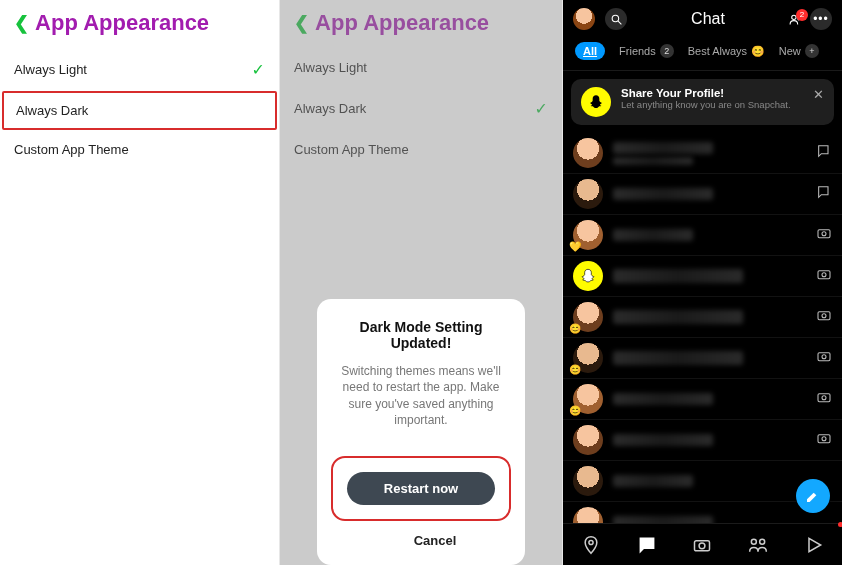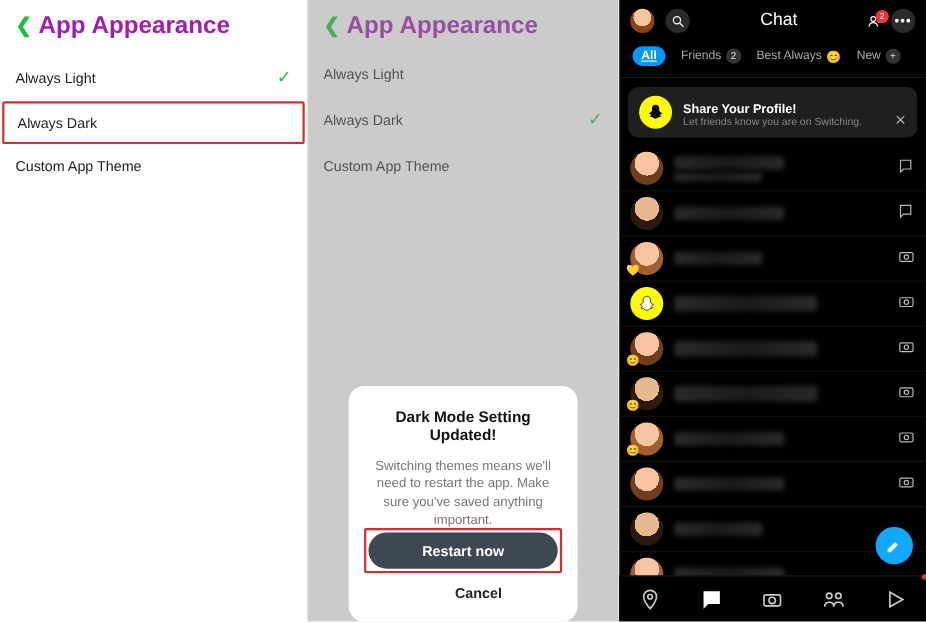--- a/index.html
+++ b/index.html
@@ -15,22 +15,22 @@
   .settings-title { color: #a21caf; font-size: 22px; font-weight: 600; }
 
   .option-row { display: flex; align-items: center; justify-content: space-between; padding: 10px 12px; font-size: 13px; color: #222; border: 2px solid transparent; }
   .option-row.hl { border: 2px solid #d82c2c; border-radius: 2px; margin: 0 2px; }
   .check { color: #17c23d; font-size: 16px; }
 
   
   .panel2 .overlay { position: absolute; inset: 0; background: rgba(140,140,140,0.45); display: flex; align-items: flex-end; justify-content: center; }
   .modal { width: 208px; background: #fff; border-radius: 14px; padding: 20px 14px 16px; text-align: center; }
   .modal-title { font-size: 14px; font-weight: 700; color: #111; margin-bottom: 12px; }
-  .modal-body { font-size: 12px; color: #777; line-height: 1.35; margin-bottom: 0; }
-  .btn-wrap { border: 2px solid #d82c2c; border-radius: 2px; padding: 2px; margin-bottom: 10px; }
+  .modal-body { font-size: 12px; color: #777; line-height: 1.35; margin-bottom: 28px; }
+  .btn-wrap { border: 2px solid #d82c2c; border-radius: 14px; padding: 14px; margin-bottom: 10px; }
   .restart-btn { width: 100%; background: #3e4852; color: #fff; border: none; border-radius: 22px; padding: 9px 0; font-size: 13px; font-weight: 600; cursor: pointer; }
   .cancel-btn { background: none; border: none; font-size: 13px; color: #222; font-weight: 600; cursor: pointer; margin-left: 28px; }
 
   
   .chat-header { display: flex; align-items: center; justify-content: space-between; padding: 8px 10px 6px; }
   .chat-header .left { display: flex; align-items: center; gap: 10px; }
   .avatar-sm { width: 22px; height: 22px; border-radius: 50%; background: radial-gradient(circle at 50% 35%, #f7c59f 0 45%, #8b4513 45% 100%); }
   .search-btn { width: 22px; height: 22px; border-radius: 50%; background: #2b2b2b; display: flex; align-items: center; justify-content: center; }
   .search-btn svg, .icon-svg { width: 13px; height: 13px; stroke: #fff; fill: none; stroke-width: 2; }
   .chat-title { font-size: 16px; font-weight: 400; color: #fff; }
@@ -38,21 +38,21 @@
   .add-friend { position: relative; display: inline-flex; }
   .badge { position: absolute; top: -4px; right: -6px; background: #ff2d2d; color: #fff; font-size: 8px; border-radius: 50%; width: 12px; height: 12px; display: flex; align-items: center; justify-content: center; }
   .circle-dots { width: 22px; height: 22px; border-radius: 50%; background: #2b2b2b; display: flex; align-items: center; justify-content: center; color:#fff; font-size:12px; letter-spacing:1px;}
   
   .tabs { display: flex; align-items: center; gap: 14px; padding: 6px 12px 10px; font-size: 11px; color: #aaa; border-bottom: 1px solid #1a1a1a;}
   .tab { display: flex; align-items: center; gap: 4px; }
   .tab.active .pill { background: #0099ff; color: #fff; border-radius: 10px; padding: 3px 8px; font-weight: 600; font-size: 11px; text-decoration: underline; }
   .count-badge { background: #333; color: #ddd; border-radius: 50%; width: 14px; height: 14px; font-size: 9px; display: inline-flex; align-items: center; justify-content: center; }
   .emoji { font-size: 11px; }
 
-  .share-card { display: flex; align-items: flex-end; background: #1f1f1f; border-radius: 10px; margin: 8px 8px; padding: 8px 10px; gap: 10px; position: relative; }
+  .share-card { display: flex; align-items: flex-start; background: #1f1f1f; border-radius: 10px; margin: 8px 8px; padding: 8px 10px; gap: 10px; position: relative; }
   .ghost-circle { width: 30px; height: 30px; border-radius: 50%; background: #fffc00; display: flex; align-items: center; justify-content: center; }
   .ghost-circle svg { width: 16px; height: 16px; }
   .share-text .t1 { font-size: 11.5px; font-weight: 600; color: #fff; }
   .share-text .t2 { font-size: 9.5px; color: #888; }
   .close-x { position: absolute; right: 10px; color: #aaa; font-size: 13px; cursor: pointer; }
 
   .chat-list { flex: 1; overflow: hidden; }
   .chat-row { display: flex; align-items: center; padding: 5px 10px; gap: 10px; position: relative; border-bottom: 1px solid #121212; }
   .avatar { width: 30px; height: 30px; border-radius: 50%; background: radial-gradient(circle at 50% 35%, #f7c59f 0 45%, #6e3e1e 45% 100%); flex-shrink: 0; position: relative; }
   .avatar.v2 { background: radial-gradient(circle at 50% 35%, #e8b98f 0 45%, #2b1a0d 45% 100%); }
@@ -173,21 +173,21 @@
   </div>
 
   <div class="share-card">
     <div class="ghost-circle">
       <svg viewBox="0 0 24 24">
           <path d="M12 2c3 0 5 2 5 5v3c1 2 3 3 4 3-1 2-3 2-3 3 0 1 2 1 2 2-2 1-3 0-4 1s-2 2-4 2-3-1-4-2-2 0-4-1c0-1 2-1 2-2 0-1-2-1-3-3 1 0 3-1 4-3V7c0-3 2-5 5-5z" fill="#000"></path>
         </svg>
     </div>
     <div class="share-text">
       <div class="t1">Share Your Profile!</div>
-      <div class="t2">Let friends know you are on Switching.</div>
+      <div class="t2">Let anything know you are on Snapchat.</div>
     </div>
     <span class="close-x">✕</span>
   </div>
 
   <div class="chat-list">
     <div class="chat-row">
       <div class="avatar"></div>
       <div class="row-blur-stack">
           <div class="row-blur"></div>
           <div class="row-blur sm" style="height:8px"></div>

